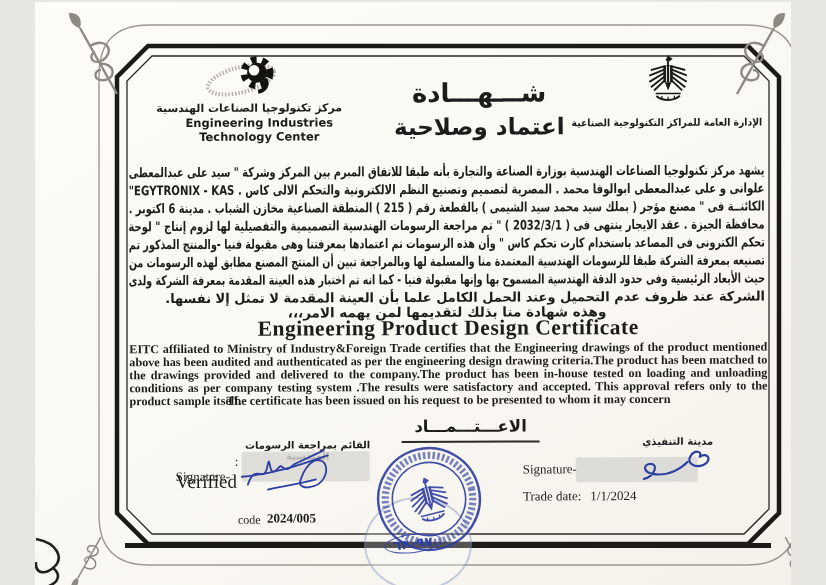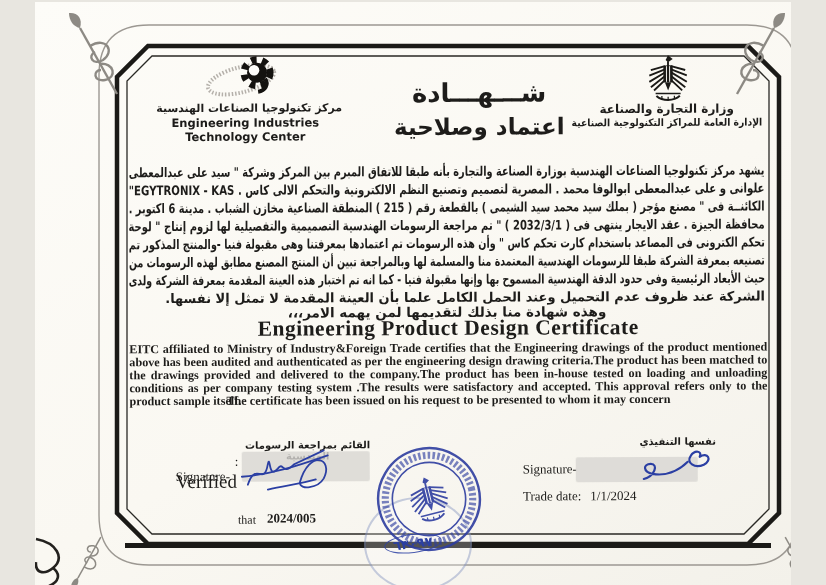--- a/index.html
+++ b/index.html
@@ -9,21 +9,21 @@
   .abs{position:absolute;}
   .tilt{position:absolute;inset:0;transform:rotate(-0.25deg);}
   .center{text-align:center;}
   .b{font-weight:bold;}
   .serif{font-family:"Liberation Serif","DejaVu Serif",serif;}
   .rtl{direction:rtl;}
   .fitline{white-space:nowrap;transform-origin:100% 50%;}
   
   .eitc-block{left:115px;top:50px;width:200px;}
   .eitc-ar{left:115px;top:99px;width:200px;font-size:11px;}
-  .eitc-en{left:99px;top:113px;width:224px;font-size:11.5px;}
+  .eitc-en{left:113px;top:113px;width:224px;font-size:11.5px;}
   .title-ar1{left:330px;top:76px;width:230px;font-size:26px;letter-spacing:1px;}
   .title-ar2{left:330px;top:112px;width:230px;font-size:23px;}
   .min-l1{left:545px;top:101px;width:175px;font-size:12px;}
   .min-l2{left:537px;top:116px;width:191px;font-size:10.2px;}
   
   .body-ar{left:94px;top:161px;width:636px;}
   .arline{height:18px;font-size:13px;line-height:18px;font-weight:bold;direction:rtl;text-align:right;}
   .closing-ar{left:94px;top:302px;width:636px;font-size:13.5px;}
   
   .en-title{left:94px;top:314px;width:638px;font-size:21.5px;letter-spacing:.5px;}
@@ -129,68 +129,68 @@
     <div class="abs eitc-en center b">Engineering Industries Technology Center</div>
 
     <div class="abs title-ar1 center rtl b">شـــهـــادة</div>
     <div class="abs title-ar2 center rtl b">اعتماد وصلاحية</div>
 
     <svg class="abs" width="48" height="50" viewBox="0 0 60 64" style="left:610px;top:52px;">
       <g style="color:#1b1a17">
           <use href="#eagle"></use>
         </g>
     </svg>
-    <div class="abs min-l1 center rtl b">وزارة التجارة والصناعة</div>
     <div class="abs min-l2 center rtl b fitline" style="transform: scaleX(0.905213);">الإدارة العامة للمراكز التكنولوجية الصناعية</div>
 
     <div class="abs body-ar">
       <div class="arline fitline" style="transform: scaleX(0.752663);">يشهد مركز تكنولوجيا الصناعات الهندسية بوزارة الصناعة والتجارة بأنه طبقا للاتفاق المبرم بين المركز وشركة " سيد على عبدالمعطى</div>
       <div class="arline fitline" style="transform: scaleX(0.782288);">علوانى و على عبدالمعطى ابوالوفا محمد . المصرية لتصميم وتصنيع النظم الالكترونية والتحكم الالى كاس . EGYTRONIX - KAS"</div>
       <div class="arline fitline" style="transform: scaleX(0.758045);">الكائنــة فى " مصنع مؤجر ( بملك سيد محمد سيد الشيمى ) بالقطعة رقم ( 215 ) المنطقة الصناعية مخازن الشباب . مدينة 6 اكتوبر .</div>
       <div class="arline fitline" style="transform: scaleX(0.769045);">محافظة الجيزة . عقد الايجار ينتهى فى ( 2032/3/1 ) " تم مراجعة الرسومات الهندسية التصميمية والتفصيلية لها لزوم إنتاج " لوحة</div>
       <div class="arline fitline" style="transform: scaleX(0.739535);">تحكم الكترونى فى المصاعد باستخدام كارت تحكم كاس " وأن هذه الرسومات تم اعتمادها بمعرفتنا وهى مقبولة فنيا -والمنتج المذكور تم</div>
       <div class="arline fitline" style="transform: scaleX(0.729358);">تصنيعه بمعرفة الشركة طبقا للرسومات الهندسية المعتمدة منا والمسلمة لها وبالمراجعة تبين أن المنتج المصنع مطابق لهذه الرسومات من</div>
       <div class="arline fitline" style="transform: scaleX(0.726857);">حيث الأبعاد الرئيسية وفى حدود الدقة الهندسية المسموح بها وإنها مقبولة فنيا - كما انه تم اختبار هذه العينة المقدمة بمعرفة الشركة ولدى</div>
       <div class="arline fitline">الشركة عند ظروف عدم التحميل وعند الحمل الكامل علما بأن العينة المقدمة لا تمثل إلا نفسها.</div>
     </div>
     <div class="abs closing-ar center rtl b">وهذه شهادة منا بذلك لتقديمها لمن يهمه الامر،،،</div>
 
     <div class="abs en-title center b serif">Engineering Product Design Certificate</div>
     <div class="abs en-para b serif">EITC affiliated to Ministry of Industry&amp;Foreign Trade certifies that the Engineering drawings of the product mentioned above has been audited and authenticated as per the engineering design drawing criteria.The product has been matched to the drawings provided and delivered to the company.The product has been in-house tested on loading and unloading conditions as per company testing system .The results were satisfactory and accepted. This approval refers only to the product sample itself.</div>
     <div class="abs en-closing center b serif">The certificate has been issued on his request to be presented to whom it may concern</div>
 
+    <div class="abs approval center rtl b">الاعـــتـــمـــاد</div>
 
     <div class="abs cap-left center rtl b">القائم بمراجعة الرسومات الهندسية</div>
     <div class="abs verified serif">Verified</div>
     <div class="abs colon serif">:</div>
     <div class="abs sign-left serif">Signature-</div>
     <div class="abs redact redact1"></div>
     <svg class="abs sig-svg" width="150" height="52" viewBox="0 0 150 52" style="left:200px;top:438px;">
       <g stroke="#2b3fa3" stroke-width="1.8" fill="none" stroke-linecap="round">
         <path d="M12,44 C20,20 28,46 32,24 C35,12 32,40 42,28 C48,20 46,36 58,24 L88,10"></path>
         <path d="M6,36 C34,34 60,26 92,15"></path>
         <path d="M64,42 C74,8 98,18 88,38 C82,48 64,50 64,42"></path>
         <path d="M32,49 C50,45 66,43 80,39"></path>
       </g>
     </svg>
 
-    <div class="abs cap-right center rtl b">نفسها التنفيذي</div>
+    <div class="abs cap-right center rtl b">مدينة التنفيذي</div>
     <div class="abs sign-right serif">Signature-</div>
     <div class="abs redact redact2"></div>
     <svg class="abs sig-svg" width="84" height="42" viewBox="0 0 84 42" style="left:598px;top:444px;">
       <g stroke="#2b3fa3" stroke-width="2.2" fill="none" stroke-linecap="round">
         <path d="M66,12 C74,7 79,15 70,20 C61,24 52,18 57,11 C61,5 69,6 66,12"></path>
         <path d="M54,17 C44,27 31,31 19,29 C9,27 9,19 17,19 C25,19 21,31 10,34"></path>
       </g>
     </svg>
     <div class="abs issue-row serif">
       <span>Trade date:</span><span class="issue-val">1/1/2024</span>
     </div>
 
-    <div class="abs code-label serif">that</div>
+    <div class="abs code-label serif">code</div>
     <div class="abs code-value serif b">2024/005</div>
   </div>
 
   <div class="abs stamp-light"></div>
   <svg class="abs stamp-blue" viewBox="0 0 120 120">
     <g stroke="#2e3da0" fill="none">
       <circle cx="60" cy="60" r="50" stroke-width="2.4"></circle>
       <circle cx="60" cy="60" r="36" stroke-width="1.6"></circle>
       <circle cx="60" cy="60" r="43" stroke-width="7" stroke-dasharray="2.5 2.2" opacity=".7"></circle>
     </g>

